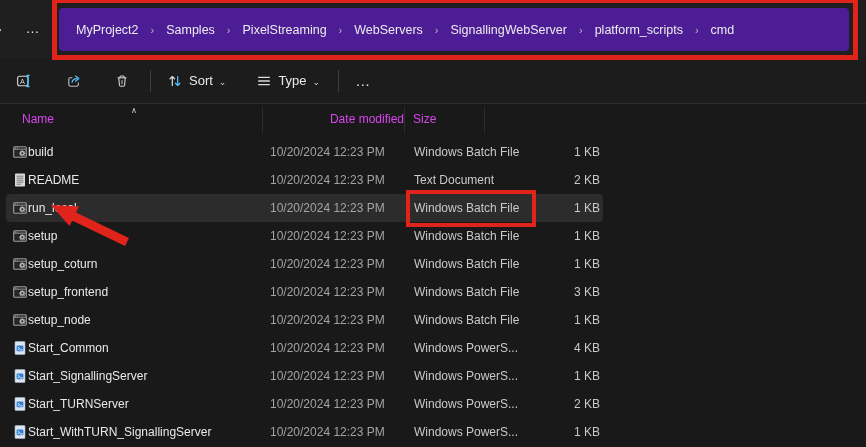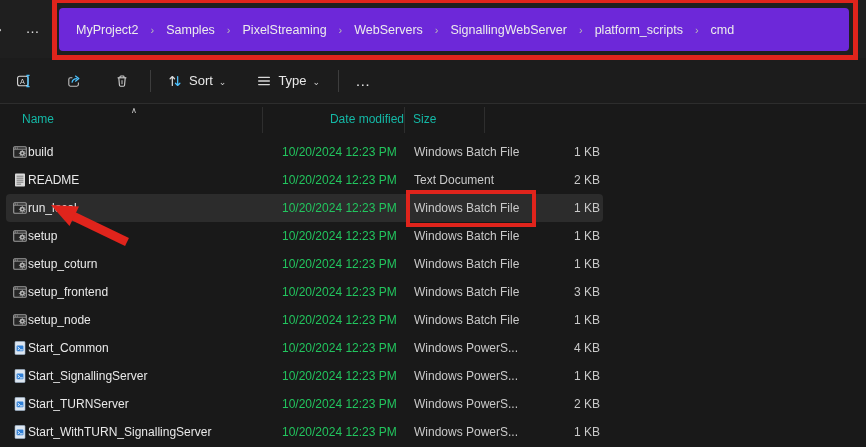--- a/index.html
+++ b/index.html
@@ -9,46 +9,46 @@
     background:#191919; color:#e8e8e8;
     font-family:"Liberation Sans", sans-serif; font-size:12px;
   }
   
   .addressbar { position:absolute; left:0; top:0; width:866px; height:58px; background:#1f1f1f; }
   .nav-chevron { position:absolute; left:-3px; top:18px; width:16px; height:22px;
     color:#d8d8d8; font-size:14px; line-height:22px; text-align:left; }
   .overflow-btn { position:absolute; left:20px; top:16px; width:26px; height:26px;
     color:#e0e0e0; font-size:14px; line-height:24px; text-align:center; letter-spacing:1px; border-radius:4px; }
   .address-pill { position:absolute; left:59px; top:8px; width:790px; height:43px;
-    background:#6d28d9; border-radius:4px; display:flex; align-items:center; padding:0 6px; }
+    background:#4c1d95; border-radius:4px; display:flex; align-items:center; padding:0 6px; }
   .crumb { padding:0 11px; height:30px; line-height:30px; color:#ececec; font-size:12.5px;
     border-radius:4px; white-space:nowrap; }
   .crumb-sep { color:#b9b9b9; font-size:11px; padding:0 1px; }
   
   .toolbar { position:absolute; left:0; top:58px; width:866px; height:46px; background:#1c1c1c;
     border-bottom:1px solid #2d2d2d; display:flex; align-items:center; }
   .tool-btn { display:flex; align-items:center; gap:6px; height:34px; padding:0 8px;
     border-radius:4px; color:#e8e8e8; font-size:13px; }
   .tool-sep { width:1px; height:22px; background:#3d3d3d; margin:0 8px; }
   .chev-down { font-size:9px; color:#cfcfcf; transform:translateY(1px); }
   .dots { font-size:15px; letter-spacing:2px; color:#e8e8e8; }
   
   .listheader { position:absolute; left:0; top:105px; width:866px; height:30px; display:flex; }
-  .hcell { height:26px; margin-top:2px; line-height:24px; color:#14b8a6; font-size:12px;
+  .hcell { height:26px; margin-top:2px; line-height:24px; color:#d946ef; font-size:12px;
     border-right:1px solid #2e2e2e; position:relative; }
   .sort-caret { position:absolute; left:131px; top:1px; font-size:8px; color:#cfcfcf; }
   
   .rows { position:absolute; left:0; top:138px; width:608px; }
   .frow { position:relative; height:28px; display:grid;
     grid-template-columns:263px 142px 123px 80px; align-items:center; }
   .frow.hl::before { content:""; position:absolute; left:6px; right:5px; top:0; bottom:0;
     background:#2c2c2c; border-radius:4px; z-index:0; }
   .fcell { position:relative; z-index:1; white-space:nowrap; overflow:hidden; }
   .c-name { display:flex; align-items:center; gap:0; padding-left:12px; color:#e9e9e9; }
-  .c-date { padding-left:7px; color:#22c55e;margin-left:12px; }
+  .c-date { padding-left:7px; color:#a3a3a3; }
   .c-type { padding-left:9px; color:#c9c9c9; }
   .c-size { text-align:right; padding-right:8px; color:#c9c9c9; }
   .ficon { width:16px; height:16px; flex:0 0 16px; }
   
   .anno { position:absolute; pointer-events:none; z-index:5; }
   .anno-breadcrumb { left:52px; top:-2px; width:806px; height:62px; border:5px solid #e0241c; }
   .anno-type { left:406px; top:190px; width:130px; height:37px; border:4px solid #e0241c; }
 </style>
 </head>
 <body>

